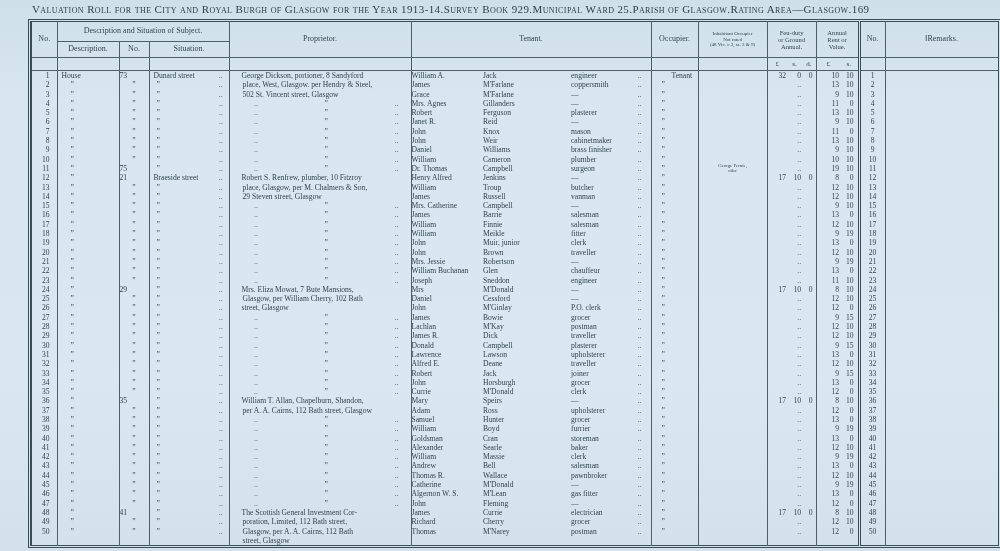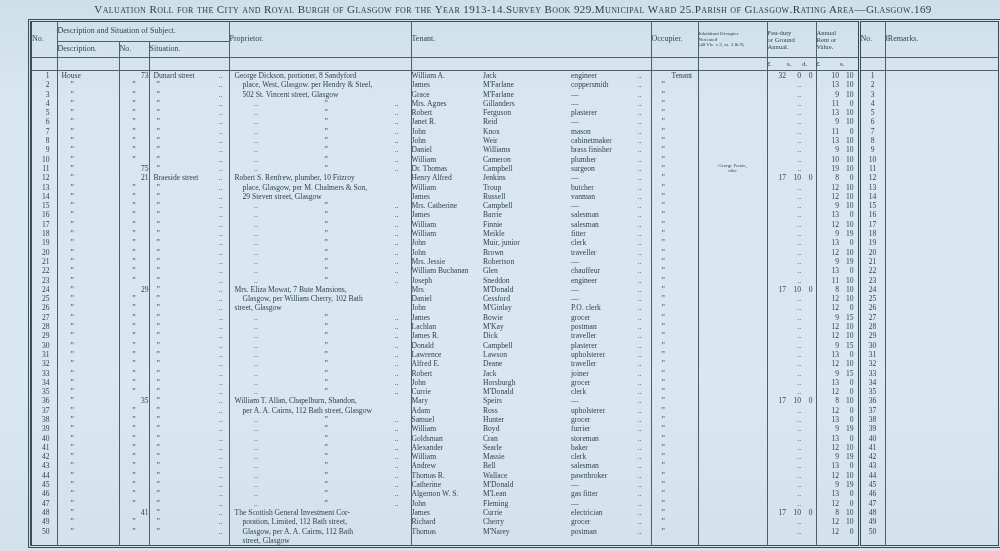--- a/index.html
+++ b/index.html
@@ -3,47 +3,47 @@
 <meta charset="utf-8">
 <style>
   html,body{margin:0;padding:0}
   body{
     width:1000px;height:551px;position:relative;overflow:hidden;
     background:linear-gradient(180deg,#cfdfe9 0%,#d7e6ef 18%,#d8e7f0 70%,#d2e1eb 100%);
     font-family:"Liberation Serif", serif;color:#33454f;
   }
   .titlebar{
     position:absolute;top:3px;left:32px;width:962px;
-    display:flex;justify-content:center;align-items:baseline;
+    display:flex;justify-content:flex-start;align-items:baseline;
     font-variant:small-caps;font-size:11px;letter-spacing:.4px;
     color:#2e4049;white-space:nowrap;
   }
   table{
     position:absolute;top:21px;left:30px;width:967px;
     border-collapse:collapse;table-layout:fixed;
     border:1px solid #3a4c56;border-left-width:2px;
     outline:1px solid #3a4c56;outline-offset:1.5px;
   }
   th,td{padding:0;font-weight:normal;overflow:hidden}
-  thead th{vertical-align:middle;text-align:left;font-size:8px;line-height:8.6px;color:#33454f}
+  thead th{vertical-align:middle;text-align:center;font-size:8px;line-height:8.6px;color:#33454f}
   tr.hrow1 th{height:19px}
   tr.hrow2 th{height:15px}
   tr.units th{height:12px;border-top:1px solid #4d5f69;border-bottom:1px solid #4d5f69;font-size:7px}
   .h-group{border-bottom:1px solid #4d5f69}
   .h-small{font-size:5px;line-height:5.4px;white-space:pre-line}
   .h-med{font-size:6.6px;line-height:7px;white-space:pre-line}
   .bl{border-left:1px solid #4d5f69}
   .bl2{border-left:3px double #394b55}
   tbody td{height:9.3px;font-size:7.6px;line-height:9.3px;white-space:nowrap;vertical-align:middle}
   td.c-nl{text-align:right;padding-right:7px}
   td.c-dc{padding-left:4px}
-  td.c-sn{text-align:right}
+  td.c-sn{text-align:left}
   td.c-st{padding-left:4px}
   td.c-sdd{text-align:center}
-  td.c-pp{padding-left:5px}
+  td.c-pp{padding-left:12px}
   td.c-tf{}
   td.c-tl{padding-left:2px}
   td.c-to{padding-left:2px}
   td.c-tdd{text-align:center}
   td.c-oc{padding-left:20px}
   td.c-io{text-align:center}
   td.c-f1{text-align:right;padding-right:1px}
   td.c-f2{text-align:right;padding-right:1px}
   td.c-f3{text-align:right;padding-right:3px}
   td.c-r1{text-align:right;padding-right:1px}

